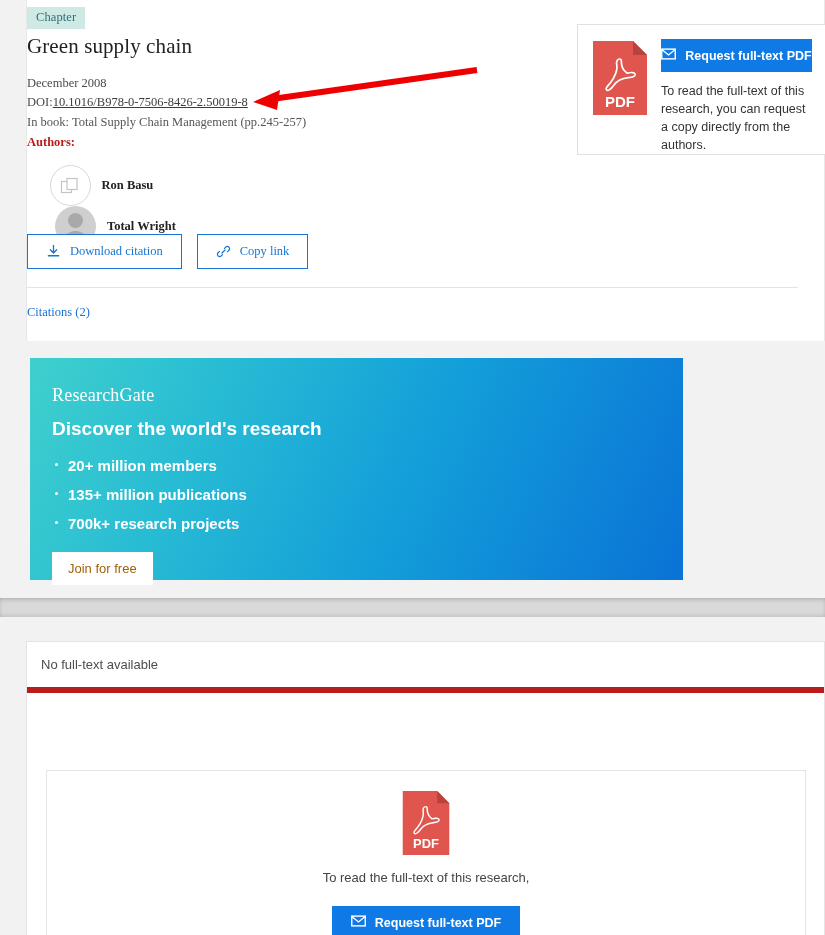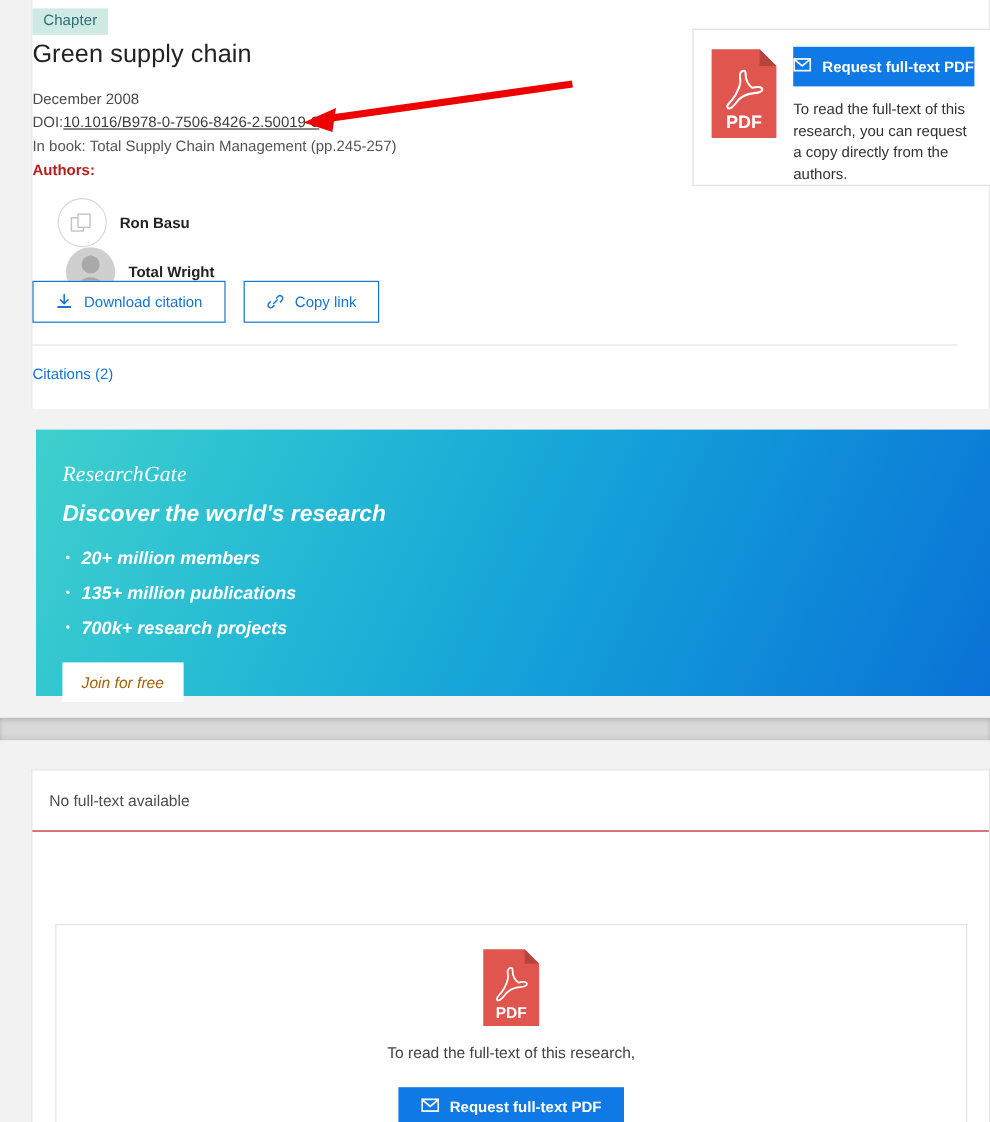--- a/index.html
+++ b/index.html
@@ -204,26 +204,25 @@
   .promo-zone {
     position: absolute;
     left: 0; top: 341px;
     width: 825px;
     height: 256px;
     background: #f2f2f2;
   }
   .promo {
     position: absolute;
     left: 30px; top: 17px;
-    width: 795px;
+    width: 653px;
     height: 222px;
     background: linear-gradient(115deg, #3fd0cd 0%, #28bcd4 26%, #139ed9 58%, #0a72d6 100%);
     color: #fff;
     padding: 27px 0 0 22px;
-    font-style: italic;
   }
   .promo-brand {
     font-family: "Liberation Serif", serif;
     font-size: 18px;
     letter-spacing: .2px;
     margin-bottom: 12px;
   }
   .promo-head {
     font-size: 19px;
     font-weight: bold;
@@ -276,21 +275,21 @@
     height: 294px;
     background: #fff;
     border: 1px solid #e4e4e4;
     border-bottom: none;
   }
   .ft-header {
     height: 51px;
     display: flex;
     align-items: center;
     padding-left: 14px;
-    border-bottom: 1px solid #b91c1c;
+    border-bottom: 6px solid #b91c1c;
     font-size: 13px;
     color: #4d4d4d;
   }
   .ft-body { position: relative; height: 100%; }
   .ft-inner {
     position: absolute;
     left: 19px; top: 77px;
     width: 760px;
     height: 220px;
     border: 1px solid #e4e4e4;
@@ -334,21 +333,21 @@
 <body>
 
 <div id="page">
 
   <div class="pub-card">
     <div class="pub-inner" style="position:absolute; left:0; top:0; width:100%; height:100%;">
 
       <div style="position:absolute; left:0; top:0; width:100%; height:100%; padding-left:0;">
         <div style="position:relative; margin-left:0; height:100%;">
 
-          <div style="position:absolute; left:0px; top:0; width:100%; height:100%;">
+          <div style="position:absolute; left:0px; top:0; width:100%; height:100%;font-family:Liberation Serif, serif;">
 
             <div style="position:absolute; left:0; top:0; width:100%; height:100%; padding-left:0;">
               <div style="position:absolute; left:0px; top:0px; width:100%; height:100%;">
 
                 <div style="position:absolute; left:0px; top:0px; width:100%; height:100%;">
 
                   <div style="position:absolute; left:0px; top:0px;">
                     <div class="badge" style="left:0px;">Chapter</div>
                   </div>
 

